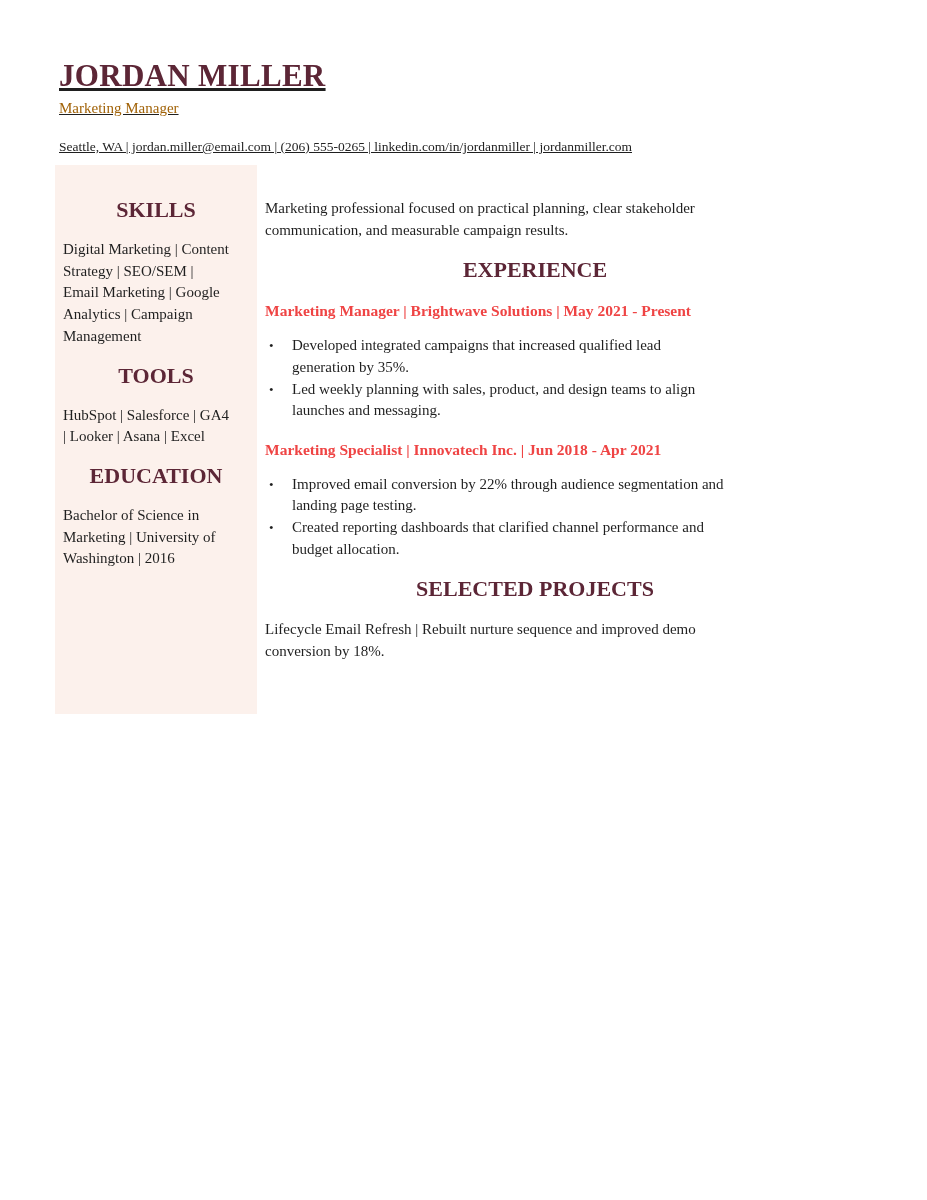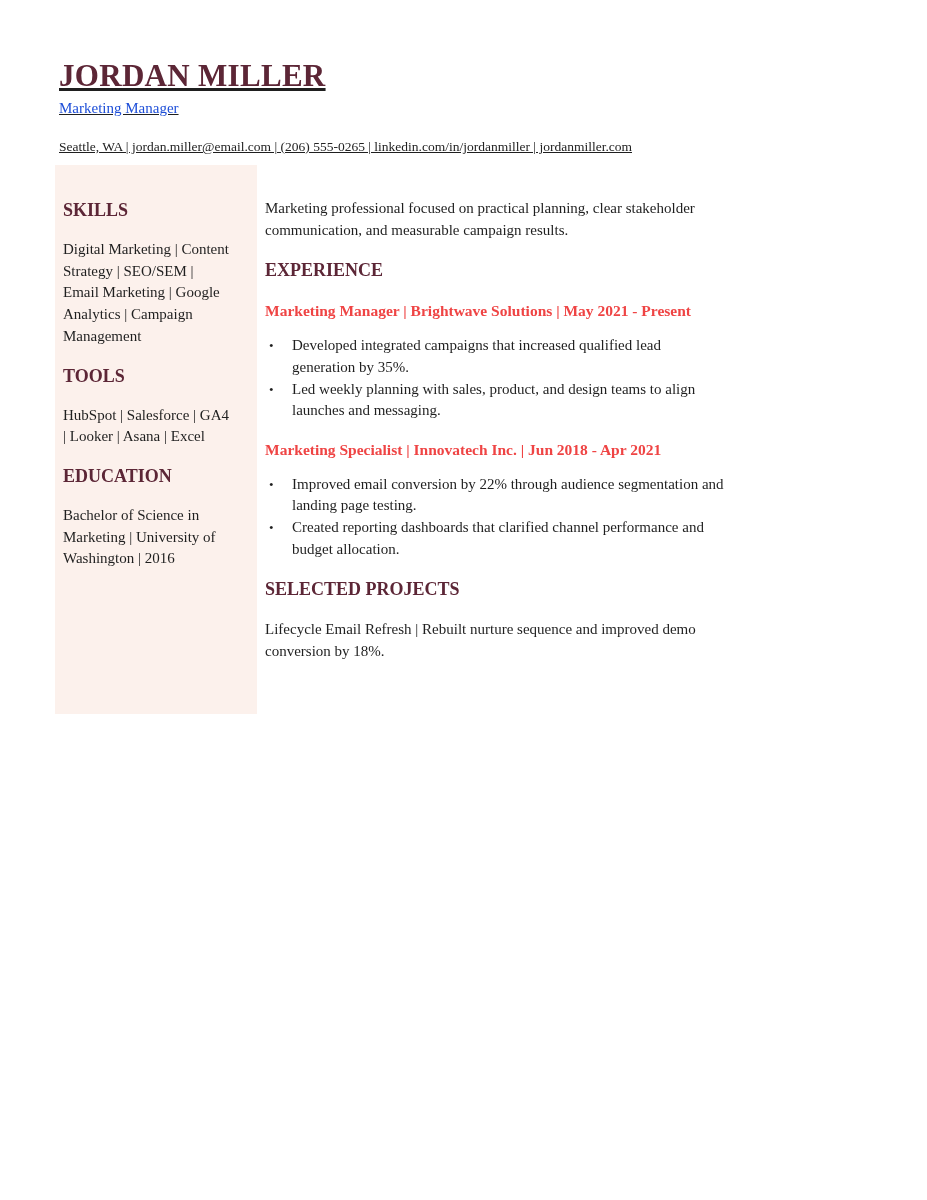--- a/index.html
+++ b/index.html
@@ -18,21 +18,21 @@
     font-size: 31px;
     line-height: 36px;
     font-weight: bold;
     letter-spacing: 0.3px;
     color: #5c2636;
   }
   .subtitle {
     margin-top: 4px;
     font-size: 15px;
     line-height: 21px;
-    color: #1d4ed8;
+    color: #a16207;
   }
   .contact {
     margin-top: 18px;
     font-size: 13.5px;
     line-height: 19px;
     color: #222222;
   }
   .content-row {
     display: flex;
     align-items: flex-start;
@@ -44,25 +44,26 @@
     background: #fcf1ec;
     padding: 33px 8px 20px 8px;
     flex-shrink: 0;
   }
   .main {
     width: 540px;
     margin-left: 8px;
     padding-top: 33px;
   }
   h2.section-heading {
-    font-size: 18px;
+    font-size: 22px;
     line-height: 24px;
     font-weight: bold;
     color: #5c2636;
     margin: 0 0 18px 0;
+    text-align: center;
   }
   .sidebar h2.section-heading { margin-bottom: 17px; }
   .body-text {
     font-size: 15px;
     line-height: 21.7px;
     white-space: pre-line;
     margin: 0 0 17px 0;
   }
   .sidebar .body-text { margin-bottom: 16px; }
   .job-title {

